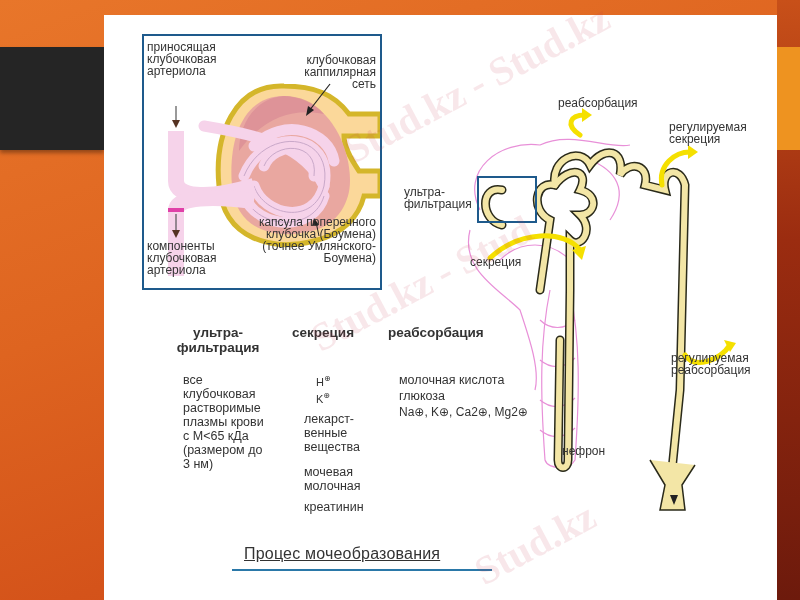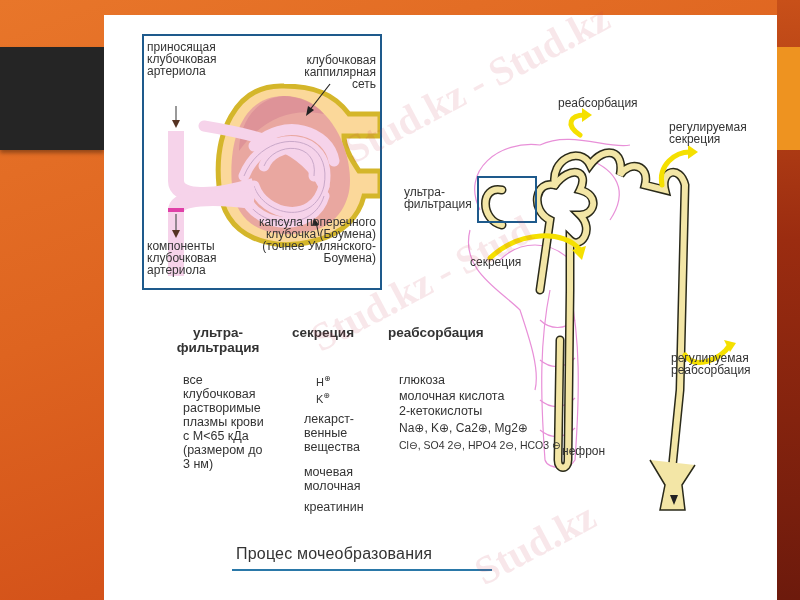--- a/index.html
+++ b/index.html
@@ -13,21 +13,21 @@
   .accent-bar{position:absolute;left:777px;top:47px;width:23px;height:103px;background:#ee9320;}
   .slide{position:absolute;left:104px;top:15px;width:673px;height:585px;background:#fff;}
   .abs{position:absolute;}
   .lbl{position:absolute;font-size:12px;line-height:12px;color:#333;}
   .lbl.r{text-align:right;}
   .glom-box{position:absolute;left:142px;top:34px;width:240px;height:256px;border:2px solid #1e5a8c;
     box-sizing:border-box;}
   .th{position:absolute;font-size:13.5px;font-weight:bold;color:#333;line-height:15px;}
   .td{position:absolute;font-size:12.5px;color:#333;line-height:14px;margin-left:16px;}
   sup,sub{font-size:8px;}
-  .title{position:absolute;left:236px;top:545px;font-size:16px;color:#333;letter-spacing:.2px;}
+  .title{position:absolute;left:244px;top:545px;font-size:16px;color:#333;letter-spacing:.2px;text-decoration:underline;}
   .title-line{position:absolute;left:232px;top:569px;width:260px;height:2px;background:#2a78a8;}
   .wm{position:absolute;font-family:"Liberation Serif",serif;font-weight:bold;font-size:40px;
     color:rgba(200,60,80,.12);transform:rotate(-28deg);white-space:nowrap;pointer-events:none;}
 </style>
 </head>
 <body>
 
 <div class="bg-right"></div>
 <div class="dark-bar"></div>
 <div class="accent-bar"></div>
@@ -171,25 +171,23 @@
   <div>венные</div>
   <div>вещества</div>
 </div>
 <div class="td" style="left:288px;top:465px">
   <div>мочевая</div>
   <div>молочная</div>
 </div>
 <div class="td" style="left:288px;top:500px">креатинин</div>
 
 <div class="td" style="left:383px;top:373px;line-height:15.5px">
+  <div>молочная кислота</div>
   <div>глюкоза</div>
-  <div>молочная кислота</div>
-  <div>2-кетокислоты</div>
   <div style="font-size:12px;margin-top:1px">Na⊕, K⊕, Ca2⊕, Mg2⊕</div>
-  <div style="font-size:10.5px;margin-top:2px">Cl⊖, SO4 2⊖, HPO4 2⊖, HCO3 ⊖</div>
 </div>
 
 <div class="title">Процес мочеобразования</div>
 <div class="title-line"></div>
 
 <div class="wm" style="left:330px;top:60px">Stud.kz - Stud.kz</div>
 <div class="wm" style="left:300px;top:260px">Stud.kz - Stud</div>
 <div class="wm" style="left:470px;top:520px">Stud.kz</div>
 
 </body></html>

